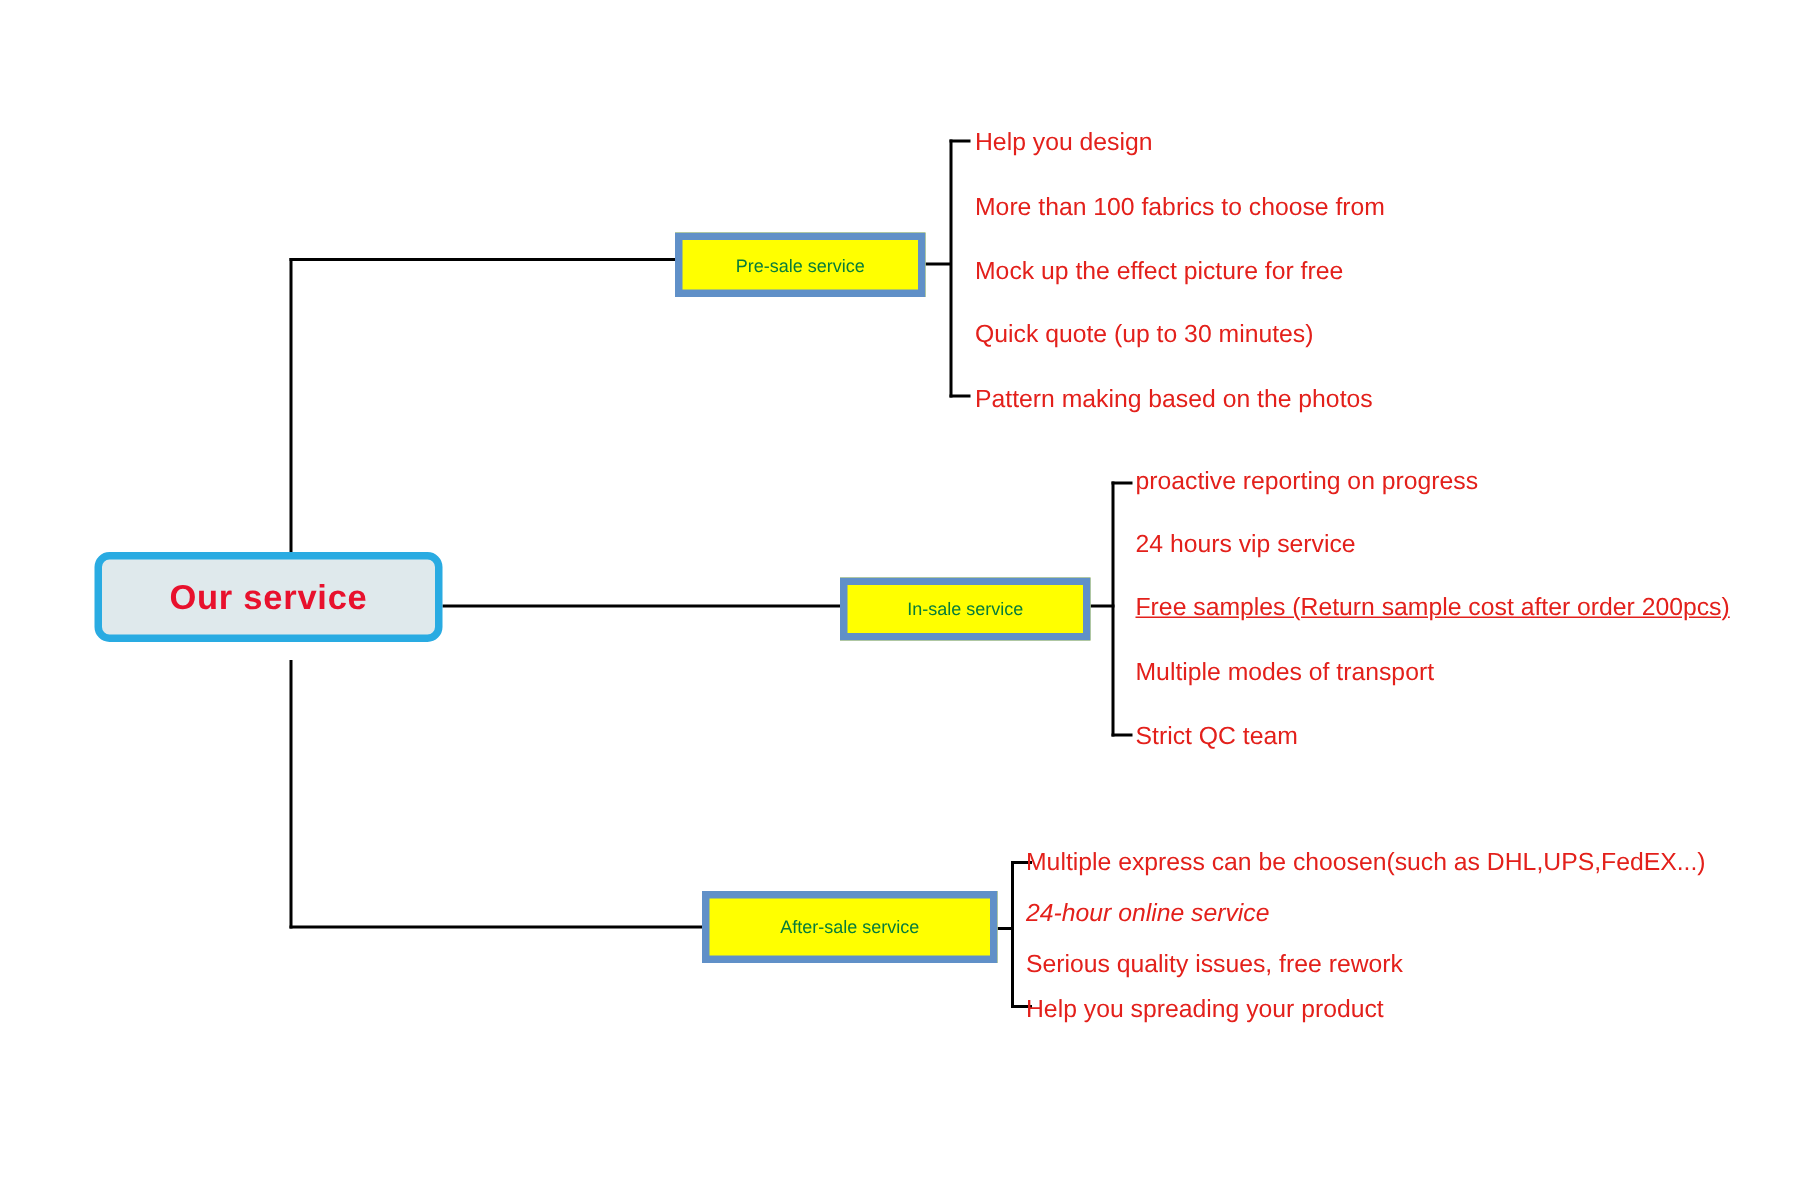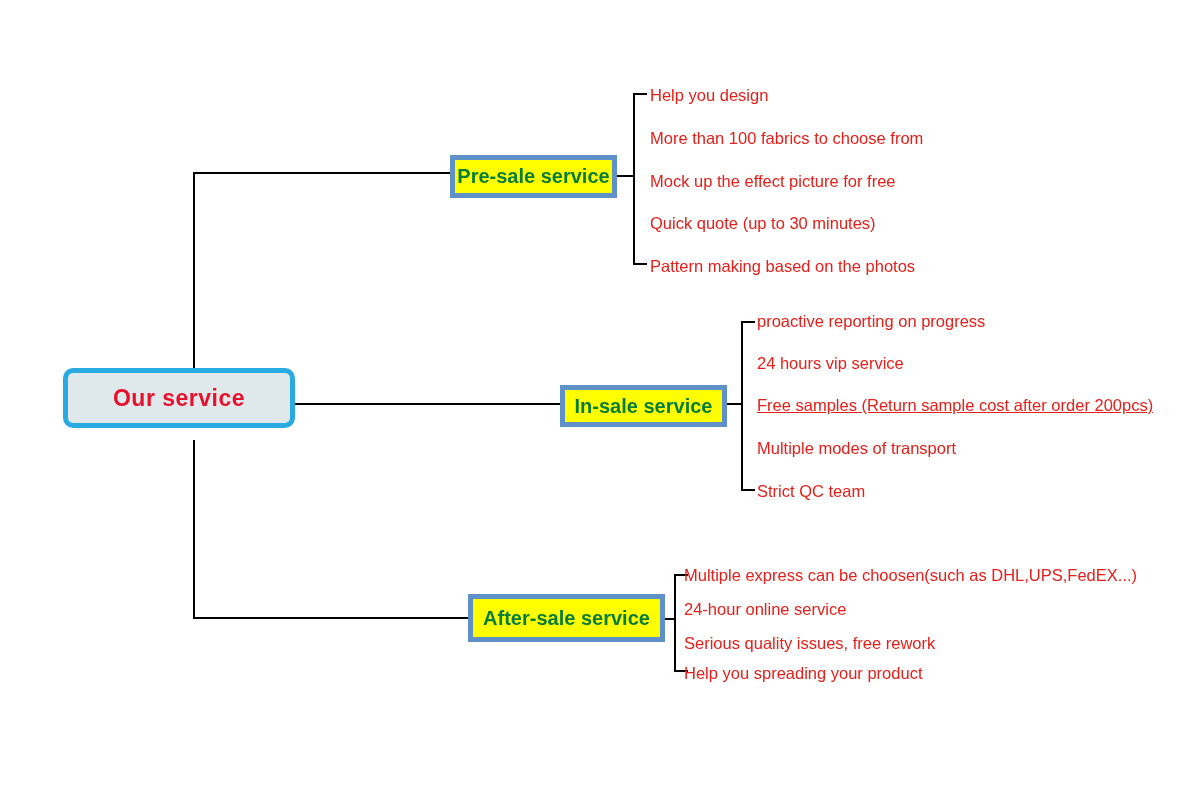--- a/index.html
+++ b/index.html
@@ -34,22 +34,22 @@
     border-radius: 10px;
     color: var(--root-text, #e8112d);
     font-size: 23px;
     font-weight: bold;
     letter-spacing: 0.5px;
   }
   .branch-node {
     background: var(--branch-fill, #ffff00);
     border: 5px solid var(--branch-border, #6090c8);
     color: var(--branch-text, #077d3a);
-    font-size: 20px;
-    font-weight: bold;
+    font-size: 12px;
+    font-weight: normal;
   }
   .branch-pre   { left: 450px; top: 155px; width: 167px; height: 43px; }
   .branch-in    { left: 560px; top: 385px; width: 167px; height: 42px; }
   .branch-after { left: 468px; top: 594px; width: 197px; height: 48px; }
   .leaf {
     position: absolute;
     color: var(--leaf-text, #e3201b);
     font-size: 16.5px;
     line-height: 20px;
     white-space: nowrap;
@@ -103,17 +103,17 @@
   <div class="leaf" style="left:650px; top:213px;">Quick quote (up to 30 minutes)</div>
   <div class="leaf" style="left:757px; top:311px;">proactive reporting on progress</div>
 
   <div class="leaf" style="left:650px; top:256px;">Pattern making based on the photos</div>
   <div class="leaf" style="left:757px; top:353px;">24 hours vip service</div>
   <div class="leaf" style="left:757px; top:395px;text-decoration:underline;">Free samples (Return sample cost after order 200pcs)</div>
   <div class="leaf" style="left:757px; top:438px;">Multiple modes of transport</div>
   <div class="leaf" style="left:757px; top:481px;">Strict QC team</div>
 
   <div class="leaf" style="left:684px; top:565px;">Multiple express can be choosen(such as DHL,UPS,FedEX...)</div>
-  <div class="leaf" style="left:684px; top:599px;">24-hour online service</div>
+  <div class="leaf" style="left:684px; top:599px;font-style:italic;">24-hour online service</div>
   <div class="leaf" style="left:684px; top:633px;">Serious quality issues, free rework</div>
   <div class="leaf" style="left:684px; top:663px;">Help you spreading your product</div>
 
 </div>
 
 </body></html>

